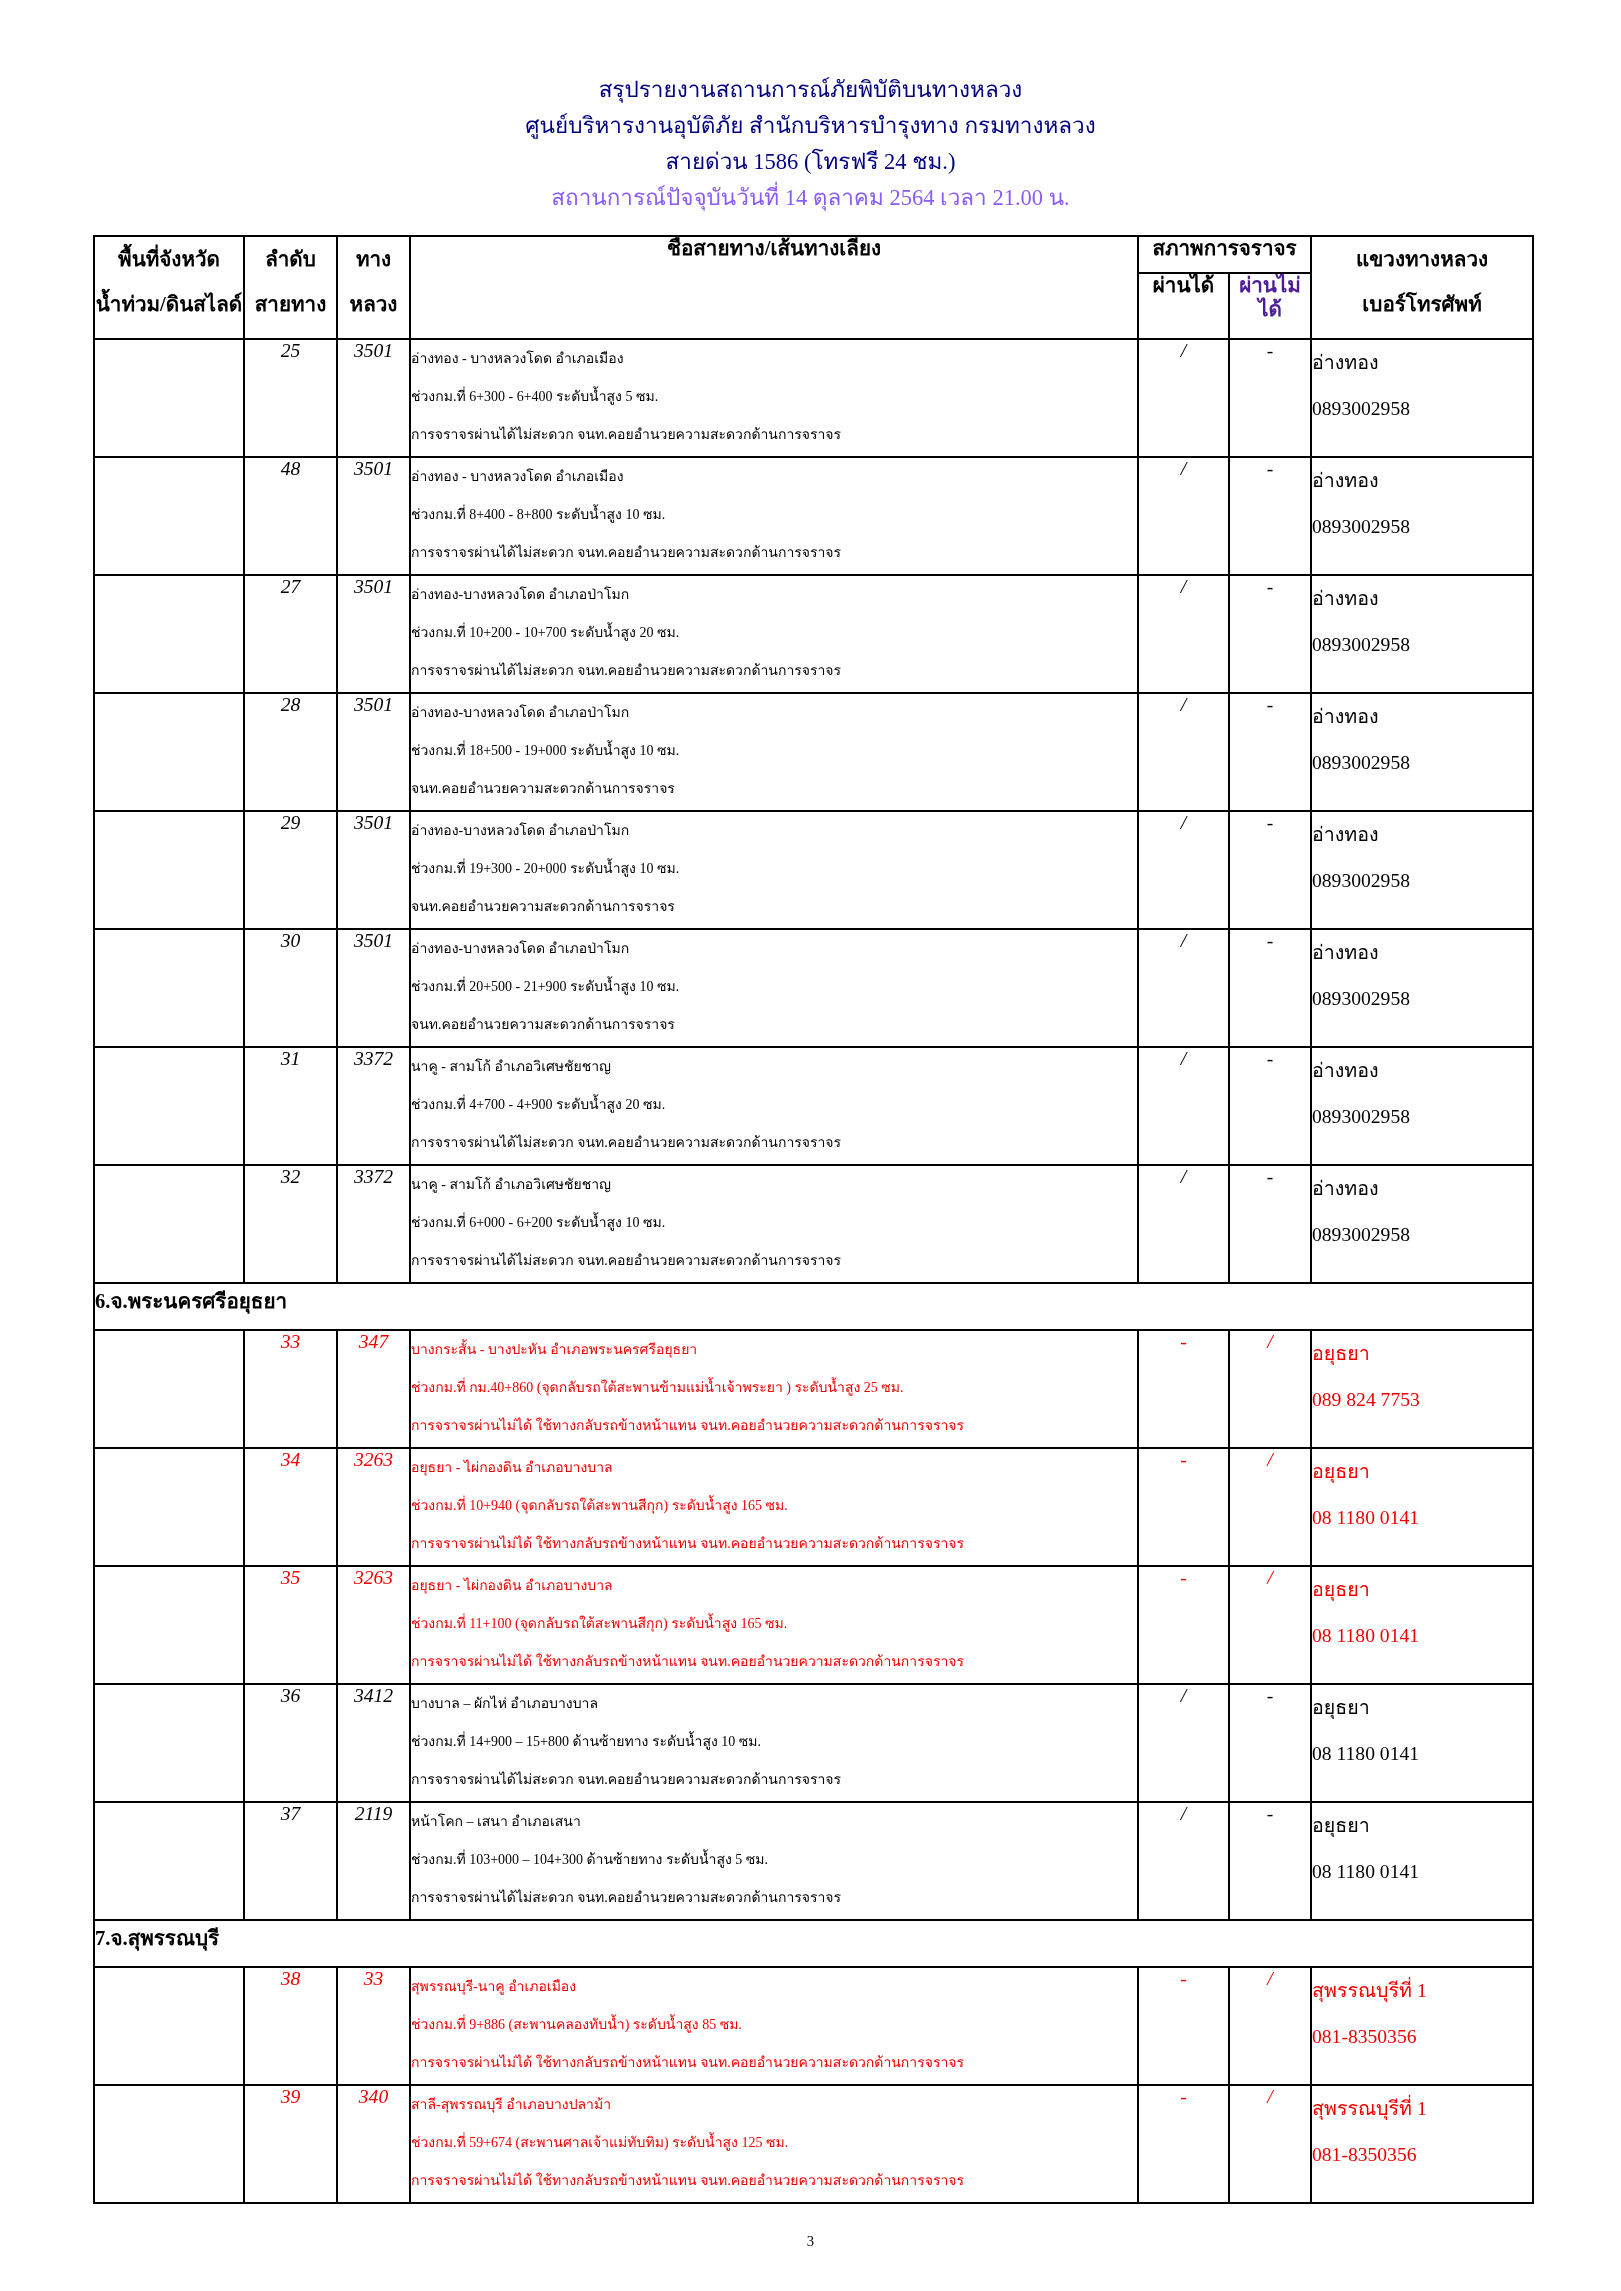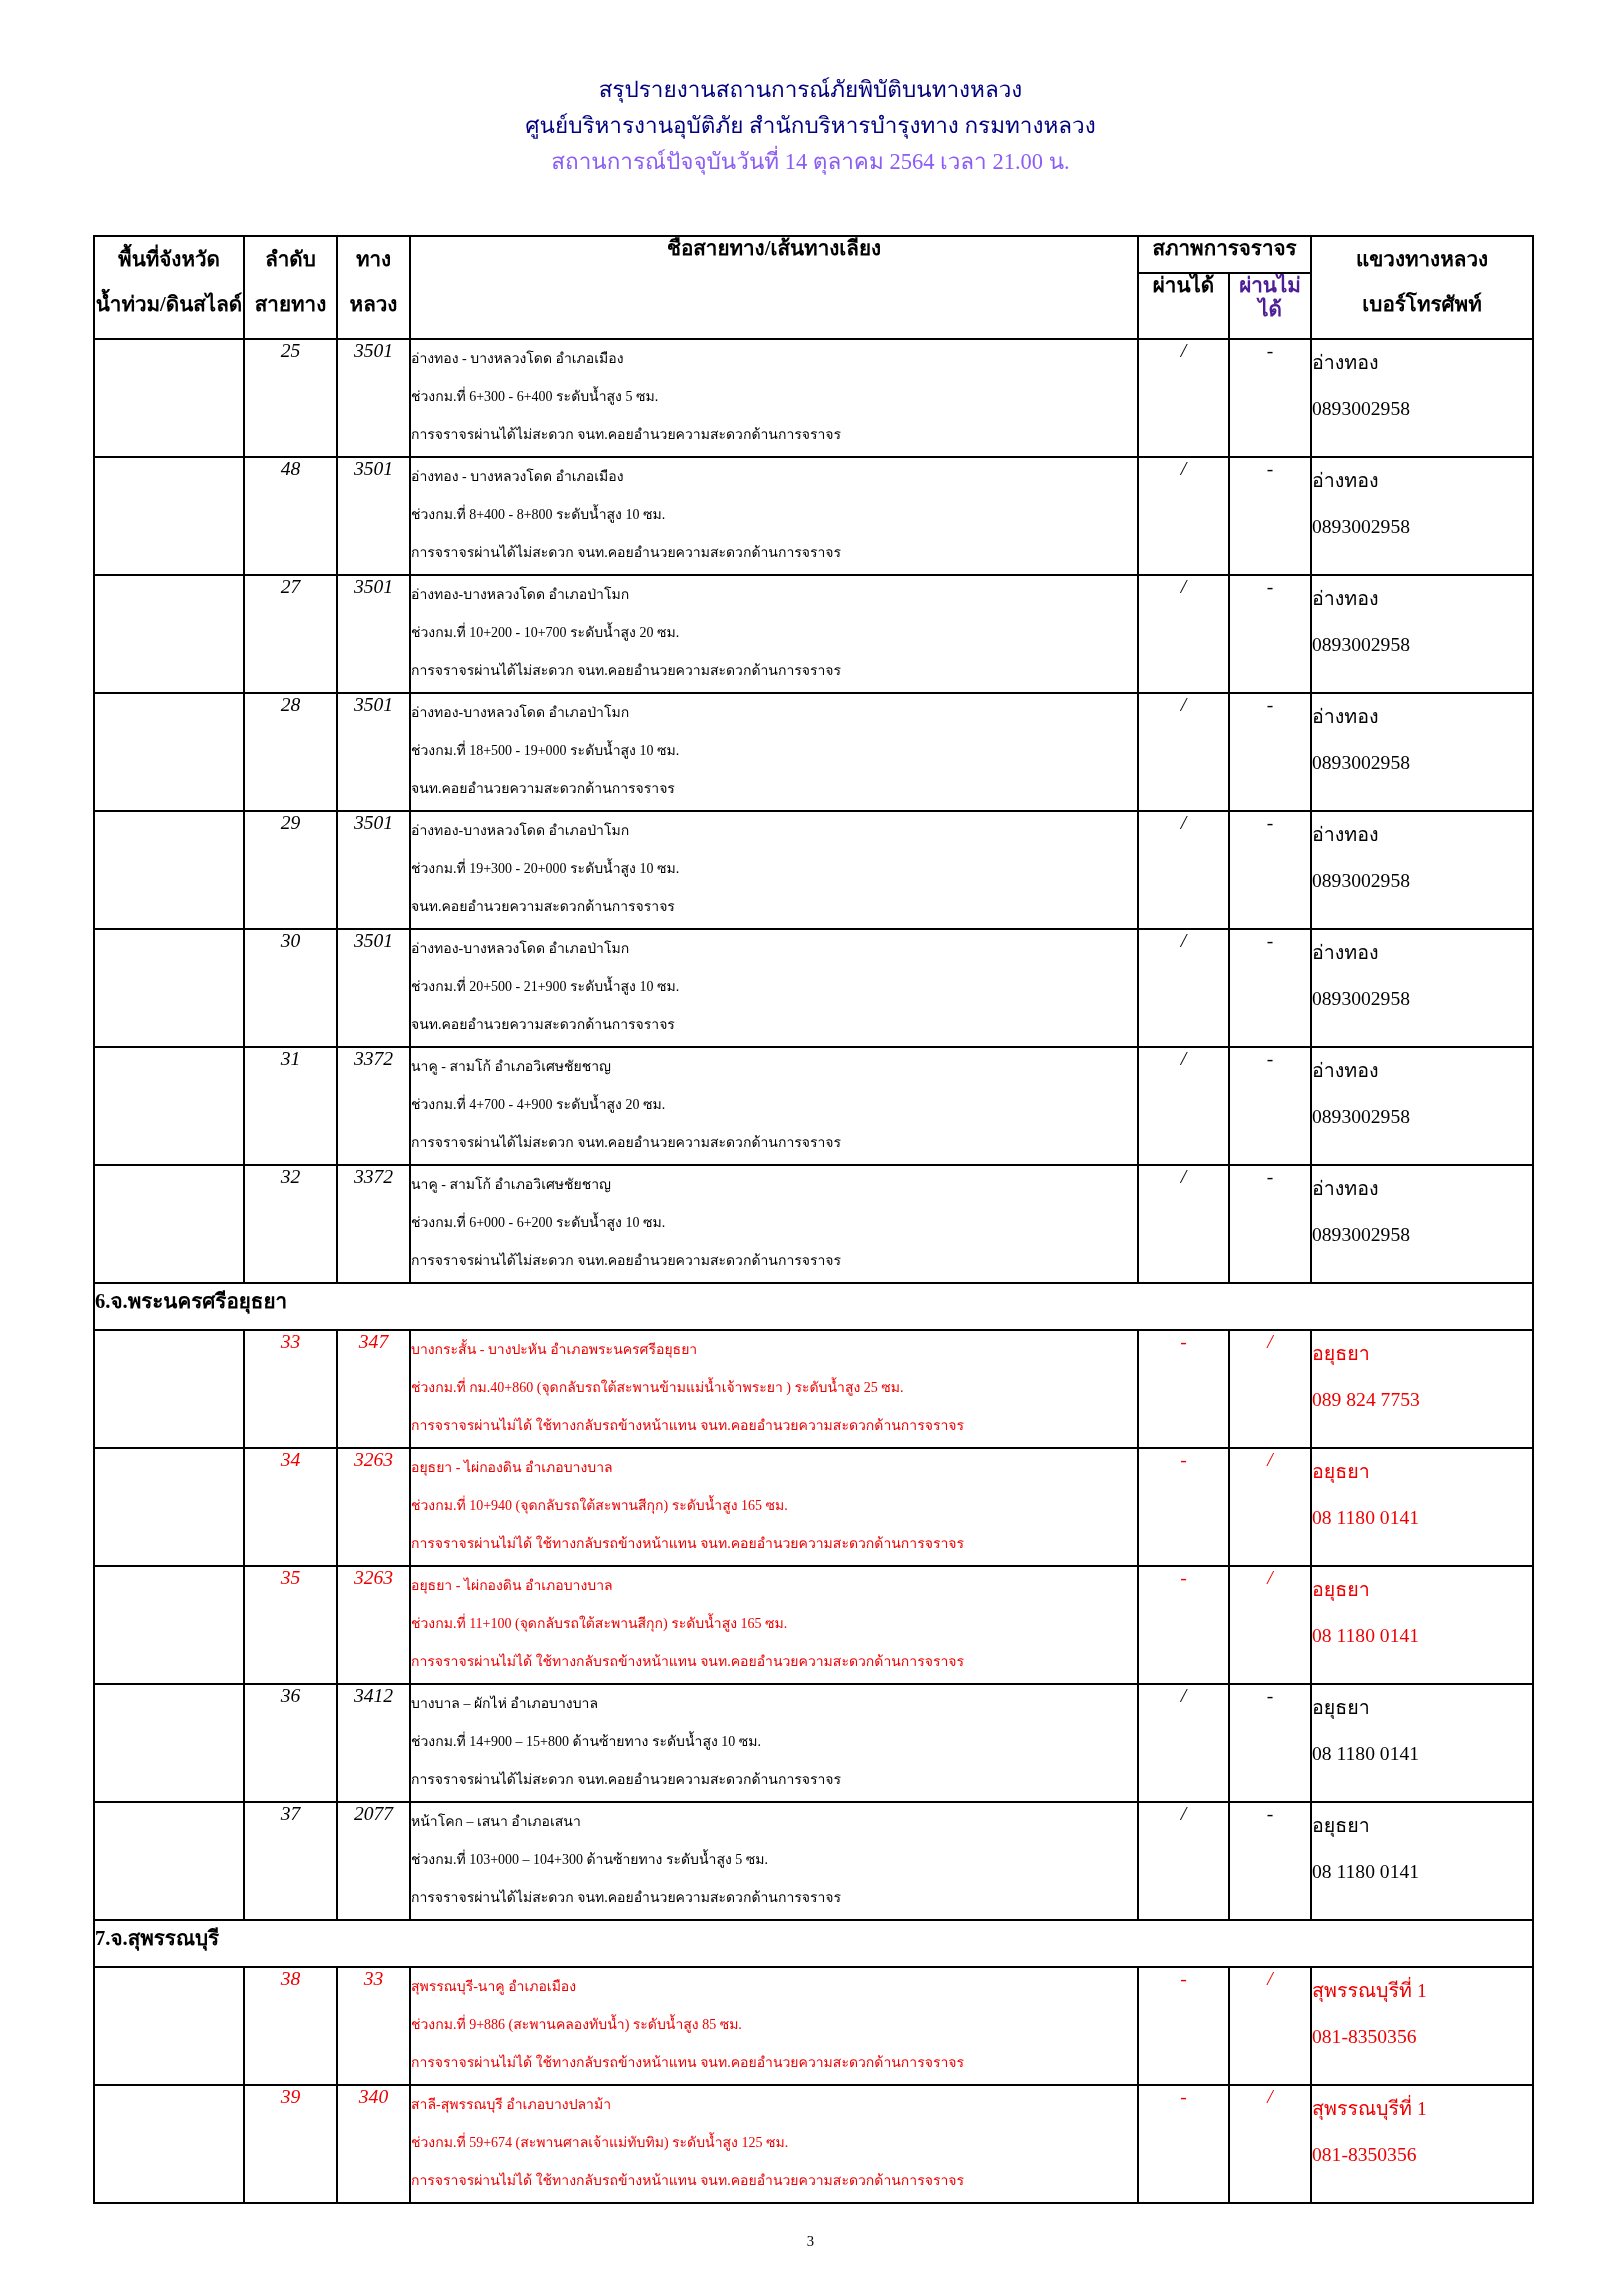--- a/index.html
+++ b/index.html
@@ -83,20 +83,21 @@
     font-size:14.7px;
     font-family:"Liberation Serif","DejaVu Serif",serif;
   }
 </style>
 </head>
 <body>
 
 <div class="titles">
   <div class="title-line title-blue">สรุปรายงานสถานการณ์ภัยพิบัติบนทางหลวง</div>
   <div class="title-line title-blue">ศูนย์บริหารงานอุบัติภัย สำนักบริหารบำรุงทาง กรมทางหลวง</div>
+  <div class="title-line title-blue">สายด่วน 1586 (โทรฟรี 24 ชม.)</div>
   <div class="title-line title-red">สถานการณ์ปัจจุบันวันที่ 14 ตุลาคม 2564  เวลา 21.00 น.</div>
 </div>
 
 <table class="report">
   <colgroup>
     <col style="width:150px">
     <col style="width:93px">
     <col style="width:73px">
     <col style="width:728px">
     <col style="width:91px">
@@ -321,21 +322,21 @@
     <td class="c-pass">/</td>
     <td class="c-nopass">-</td>
     <td class="c-div">
       <div>อยุธยา</div>
       <div>08 1180 0141</div>
     </td>
   </tr>
       <tr class="data-row">
     <td class="c-area"></td>
     <td class="c-seq">37</td>
-    <td class="c-hwy">2077</td>
+    <td class="c-hwy">2119</td>
     <td class="c-route">
           <div class="route-line">หน้าโคก – เสนา อำเภอเสนา</div>
           <div class="route-line">ช่วงกม.ที่ 103+000 – 104+300 ด้านซ้ายทาง ระดับน้ำสูง 5 ซม.</div>
           <div class="route-line">การจราจรผ่านได้ไม่สะดวก จนท.คอยอำนวยความสะดวกด้านการจราจร</div>
         </td>
     <td class="c-pass">/</td>
     <td class="c-nopass">-</td>
     <td class="c-div">
       <div>อยุธยา</div>
       <div>08 1180 0141</div>

